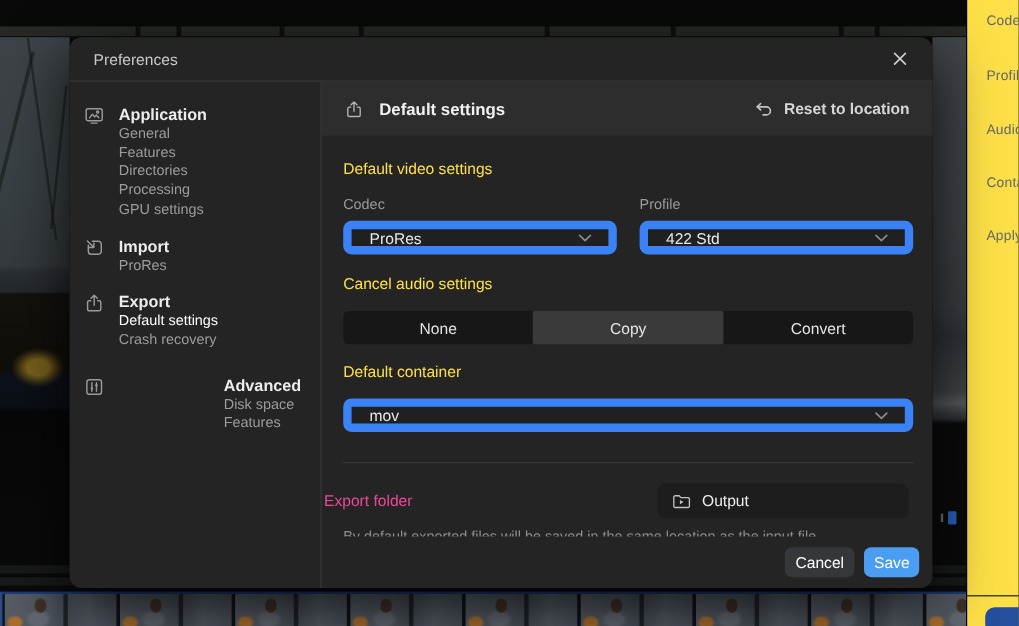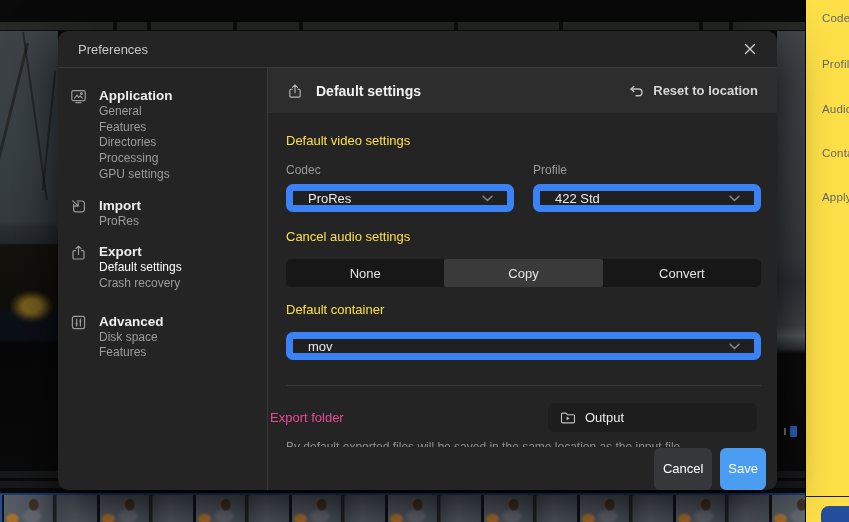--- a/index.html
+++ b/index.html
@@ -51,21 +51,21 @@
   .dlg-titlebar { height:37px; flex:none; display:flex; align-items:center; padding:0 20px;
                   border-bottom:1px solid #383838; }
   .dlg-title { font-size:13px; color:#c9c9c9; }
   .dlg-close { margin-left:auto; width:20px; height:20px; display:flex; align-items:center; justify-content:center;
                cursor:pointer; margin-right:-3px; }
   .dlg-body { flex:1; display:flex; min-height:0; }
 
   
   .sidebar { width:210px; flex:none; padding:20px 16px 0 12px; border-right:1px solid #383838; }
   .sb-group { display:flex; margin-bottom:15px; }
-  .sb-group.gap-top { margin-top:22px; }
+  .sb-group.gap-top { margin-top:22px;justify-content:space-between; }
   .sb-icon { width:17px; height:17px; flex:none; margin-right:12px; margin-top:0px; color:#9a9a9a; }
   .sb-icon svg { display:block; }
   .sb-title { font-size:13.5px; font-weight:bold; color:#ededed; line-height:16px; cursor:pointer; }
   .sb-sub { font-size:12px; color:#9c9c9c; line-height:15.7px; cursor:pointer; }
   .sb-sub.selected { color:#ffffff; }
 
   
   .content { flex:1; display:flex; flex-direction:column; min-width:0; }
   .content-header { height:45px; flex:none; background:#2d2d2d; display:flex; align-items:center; padding:0 19px; }
   .ch-icon { width:16px; height:16px; color:#b5b5b5; margin-right:13px; }
@@ -93,21 +93,21 @@
   .divider { margin-top:25px; height:1px; background:#3a3a3a; }
   .export-row { margin-top:17px; margin-left:-16px; display:flex; align-items:center; height:29px; }
   .export-label { font-size:13px; color:#ec4899; }
   .output-btn { margin-left:auto; margin-right:4px; width:209px; height:29px; background:#1d1d1d;
                 border-radius:6px; display:flex; align-items:center; padding:0 12px; cursor:pointer; }
   .output-btn svg { color:#c3c3c3; flex:none; }
   .output-btn .lbl { margin-left:9px; font-size:13px; color:#ececec; }
   .note { margin-top:8px; font-size:12px; color:#8f8f8f; white-space:nowrap; line-height:15px; }
 
   .footer { flex:1; display:flex; align-items:center; justify-content:flex-end; padding-right:11px; gap:8px; }
-  .btn { height:42px; border:none; border-radius:6px; font-size:13px; font-weight:500; color:#ffffff;
+  .btn { height:25px; border:none; border-radius:6px; font-size:13px; font-weight:500; color:#ffffff;
          padding:0 9px; cursor:pointer; font-family:inherit; }
   .btn-cancel { background:#35373b; }
   .btn-save { background:#4b9df2; padding:0 8px; }
 </style>
 </head>
 <body>
 
 <div class="stage">
 
   <div class="top-bar"></div>

